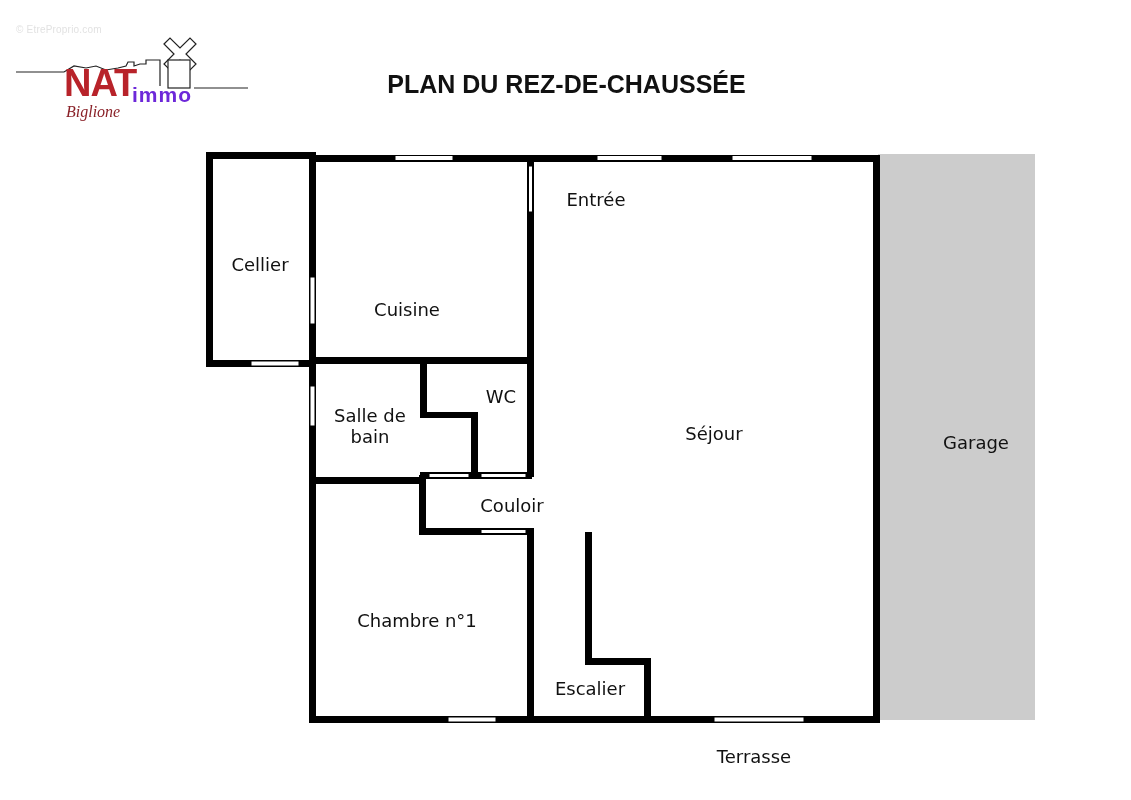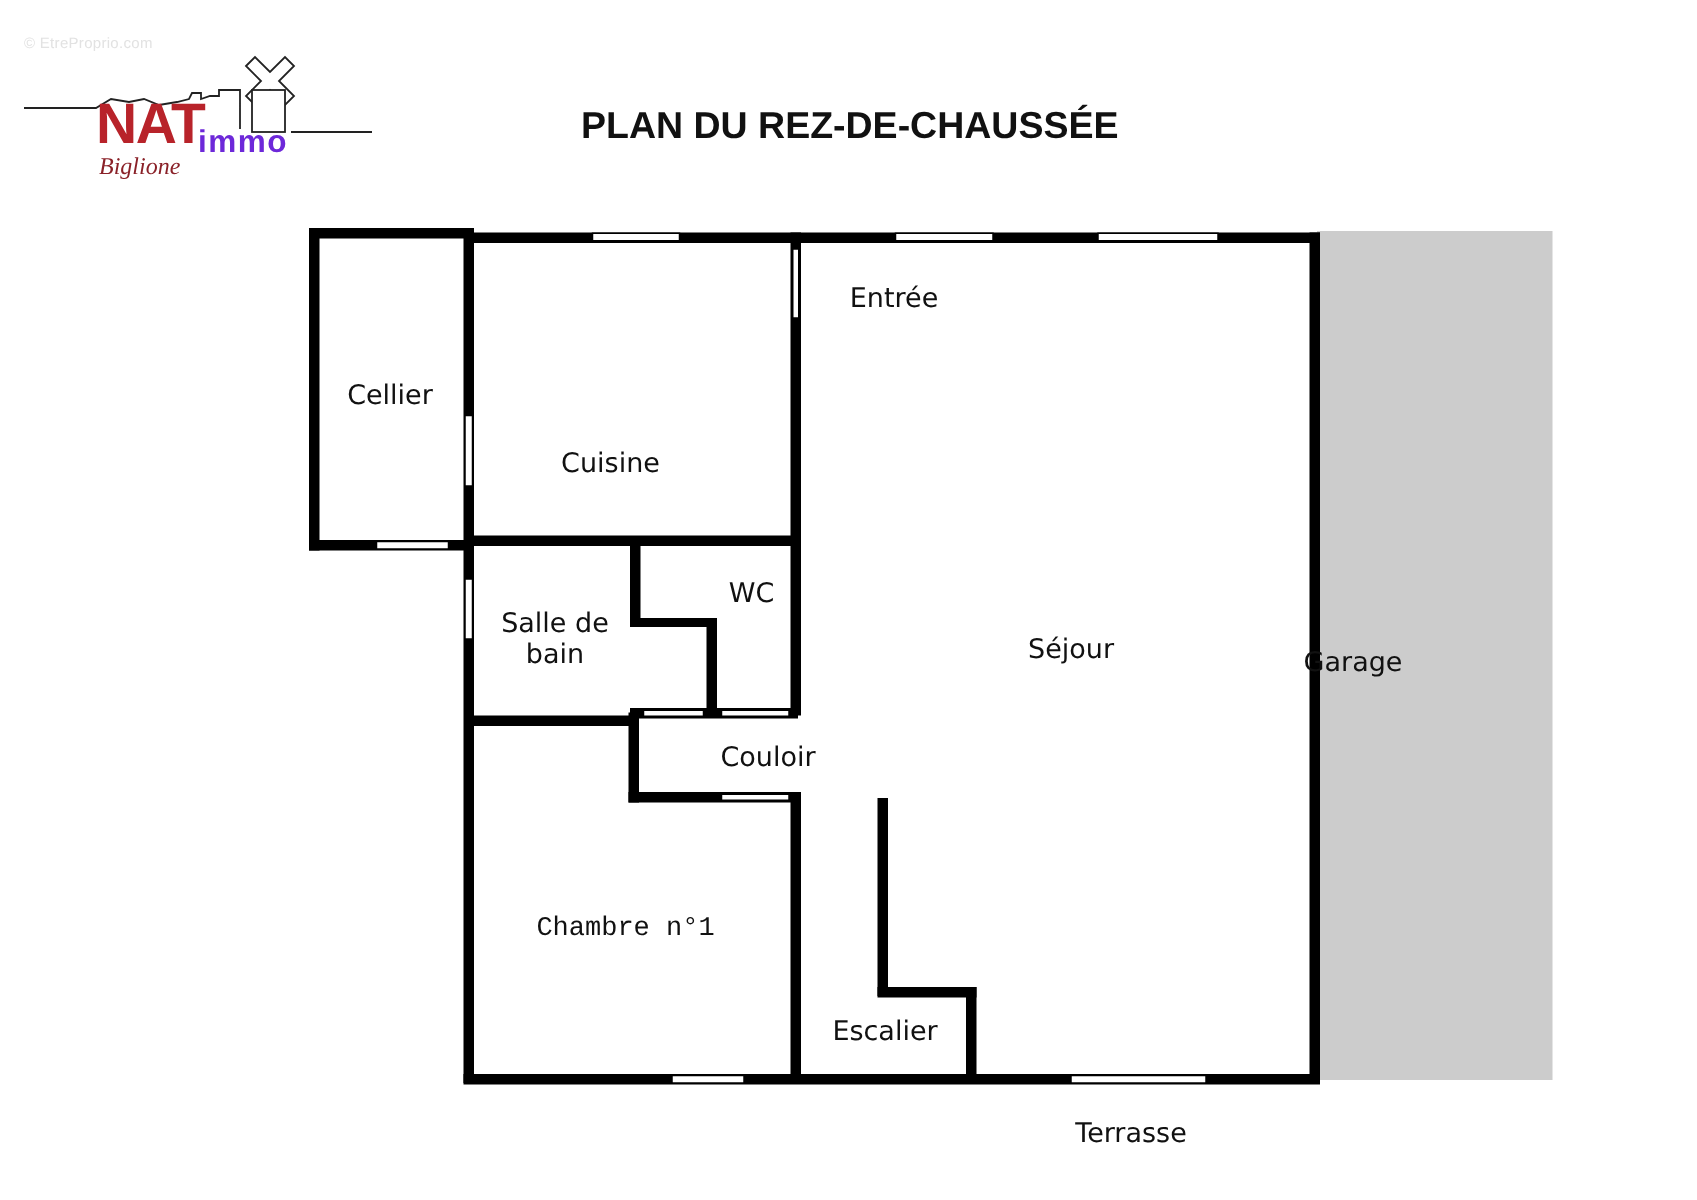--- a/index.html
+++ b/index.html
@@ -127,16 +127,16 @@
 <div class="abs room-label" style="left:260px; top:264px;text-align:right;">Cellier</div>
 <div class="abs room-label" style="left:407px; top:264px;margin-top:45px;">Cuisine</div>
 <div class="abs room-label" style="left:596px; top:199px;">Entrée</div>
 <div class="abs room-label" style="left:370px; top:426px;">
   <div>Salle de</div>
   <div>bain</div>
 </div>
 <div class="abs room-label" style="left:501px; top:396px;text-align:center;">WC</div>
 <div class="abs room-label" style="left:714px; top:433px;">Séjour</div>
 <div class="abs room-label" style="left:512px; top:505px;">Couloir</div>
-<div class="abs room-label" style="left:417px; top:620px;font-family:Liberation Mono, monospace;">Chambre n°1</div>
+<div class="abs room-label" style="left:417px; top:620px;">Chambre n°1</div>
 <div class="abs room-label" style="left:590px; top:688px;">Escalier</div>
-<div class="abs room-label" style="left:902px; top:442px;text-align:right;">Garage</div>
+<div class="abs room-label" style="left:976px; top:442px;text-align:right;">Garage</div>
 <div class="abs room-label" style="left:754px; top:756px;">Terrasse</div>
 
 </body></html>

